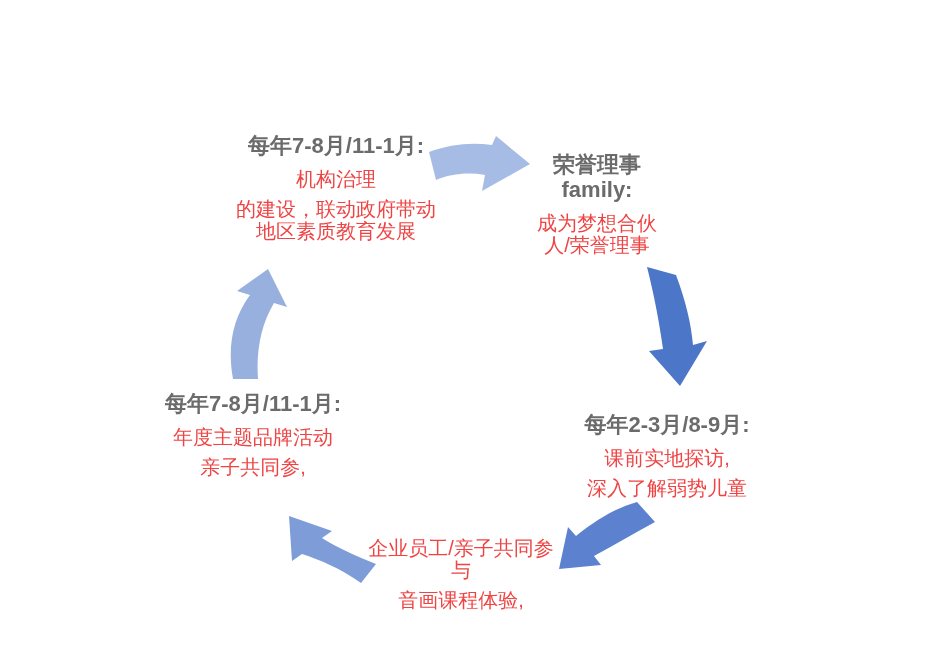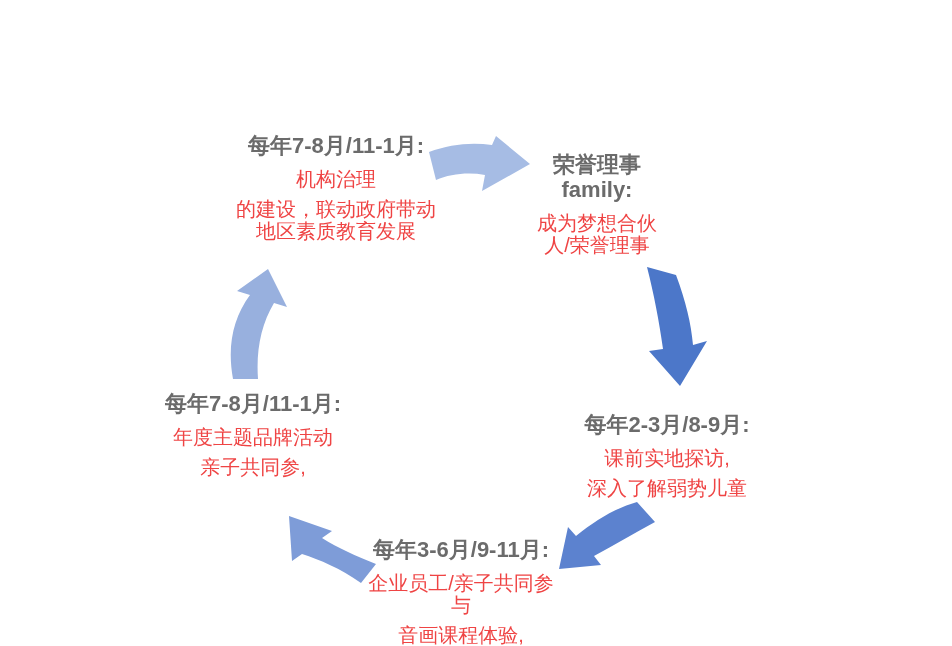--- a/index.html
+++ b/index.html
@@ -73,23 +73,20 @@
     </div>
     <div class="para">
       <div class="ln">课前实地探访,</div>
     </div>
     <div class="para">
       <div class="ln">深入了解弱势儿童</div>
     </div>
   </div>
 
   <div class="step" style="left:346px;top:489px;width:230px">
-    <div class="hdr">
-      <div class="hl">每年3-6月/9-11月:</div>
-    </div>
     <div class="para">
       <div class="ln">企业员工/亲子共同参</div>
       <div class="ln">与</div>
     </div>
     <div class="para">
       <div class="ln">音画课程体验,</div>
     </div>
   </div>
 
   <div class="step" style="left:138px;top:343px;width:230px">

